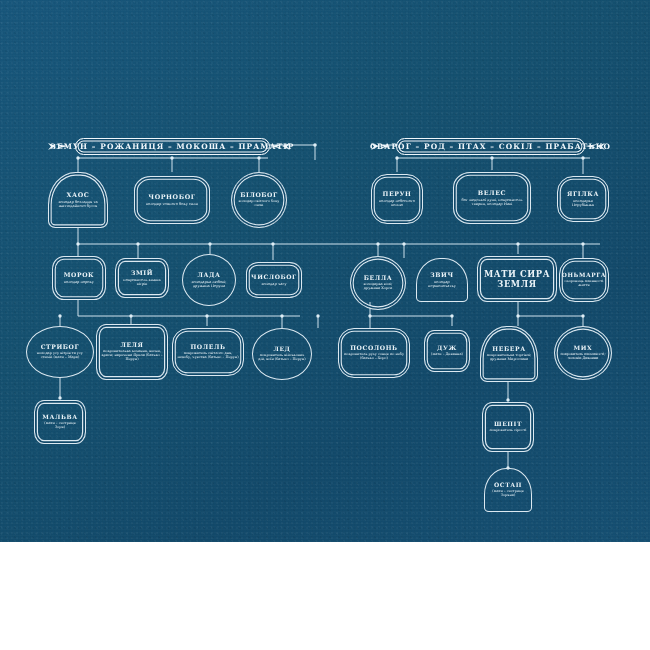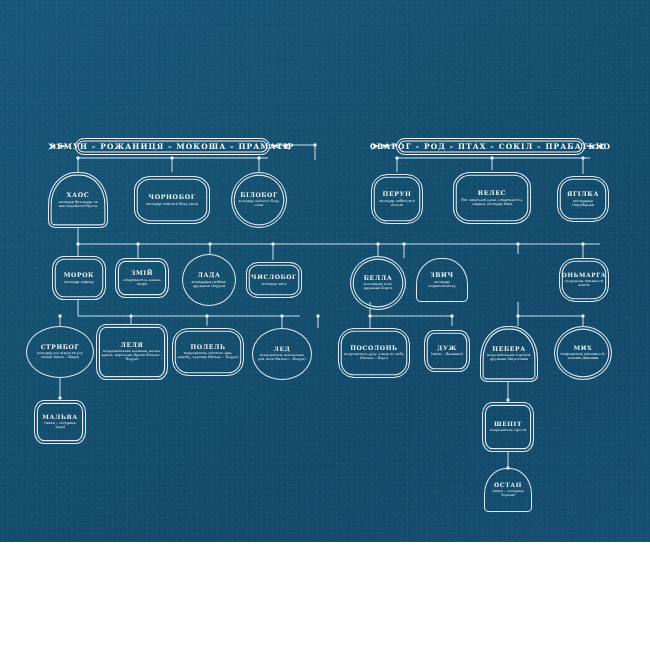--- a/index.html
+++ b/index.html
@@ -216,20 +216,23 @@
   <div class="node f-circle" style="left:350px;top:256px;width:56px;height:54px;">
     <div class="ttl" style="font-size:6.1px">БЕЛЛА</div>
     <div class="sub" style="font-size:3.5px">володарка волі; дружина Хорса</div>
   </div>
 
   <div class="node f-arch1" style="left:416px;top:258px;width:52px;height:44px;">
     <div class="ttl" style="font-size:6.1px">ЗВИЧ</div>
     <div class="sub" style="font-size:3.6px">володар першопочатку</div>
   </div>
 
+  <div class="node f-rect" style="left:477px;top:256px;width:80px;height:46px;">
+    <div class="ttl" style="font-size:8.4px;line-height:1.25">МАТИ СИРА ЗЕМЛЯ</div>
+  </div>
 
   <div class="node f-oct" style="left:559px;top:258px;width:50px;height:44px;">
     <div class="ttl" style="font-size:5.8px">ОНЬМАРГА</div>
     <div class="sub" style="font-size:3.5px">охоронець плинності життя</div>
   </div>
 
   <div class="node f-circle1" style="left:26px;top:326px;width:68px;height:52px;">
     <div class="ttl" style="font-size:6.1px">СТРИБОГ</div>
     <div class="sub" style="font-size:3.5px">володар усу вітрів та усу стихій (мати – Мара)</div>
   </div>

